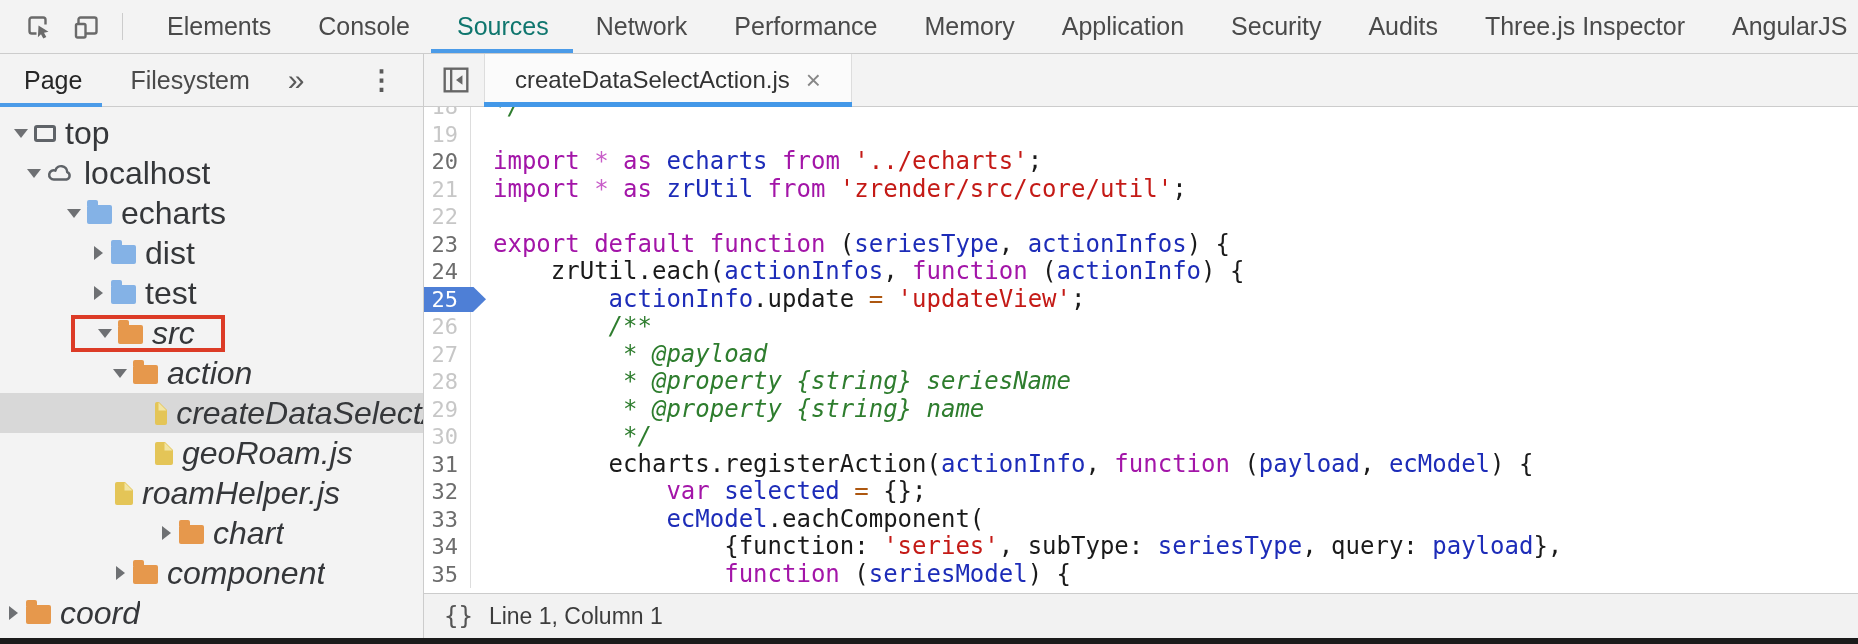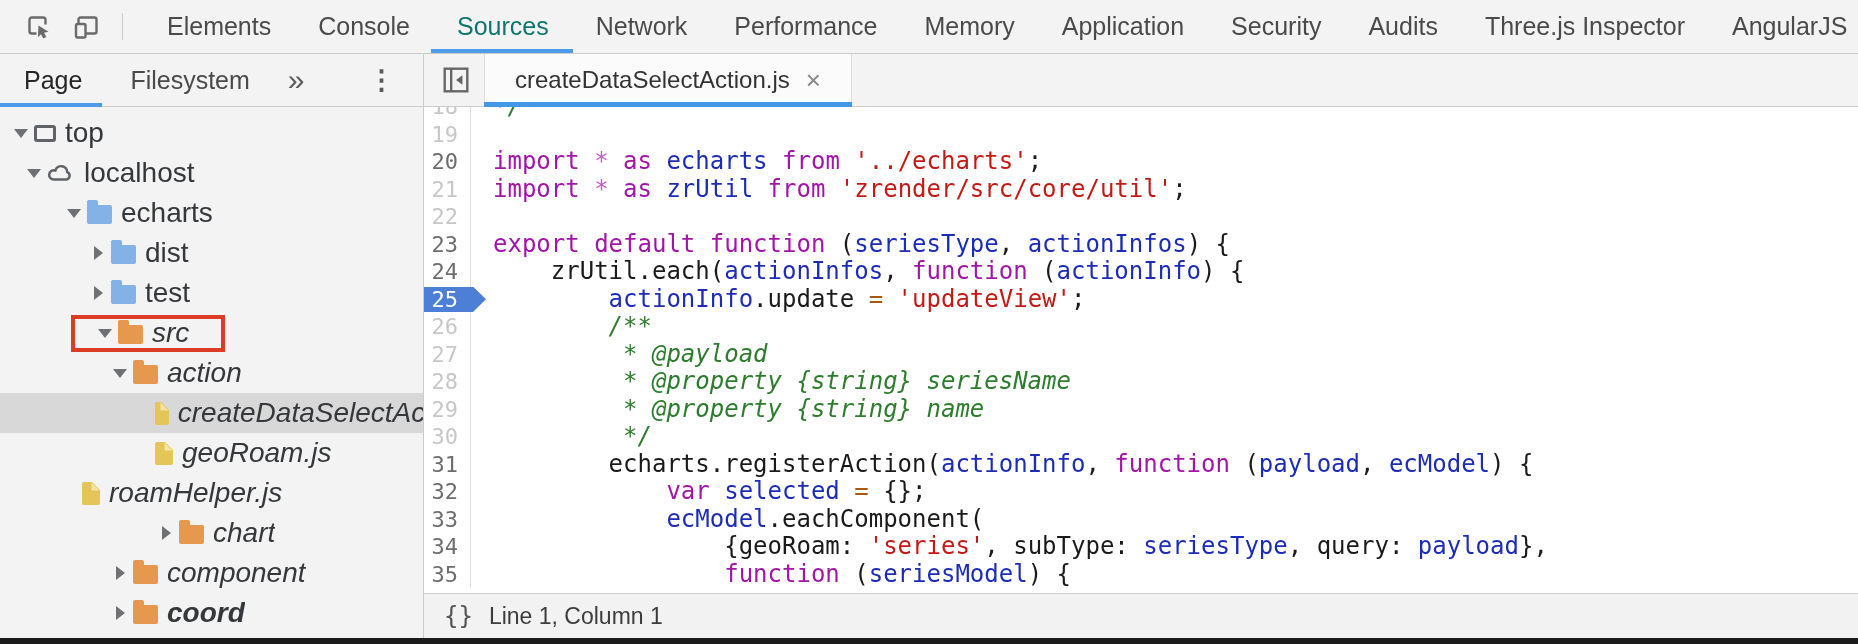--- a/index.html
+++ b/index.html
@@ -32,21 +32,21 @@
             color:#4a4a4a; padding:0 24px; cursor:pointer; }
   .sb-tab.active { color:#262626; }
   .sb-tab.active::after { content:""; position:absolute; left:0; right:4px;
             bottom:-1px; height:4px; background:#4b9be8; }
   .sb-more { display:flex; align-items:center; font-size:30px; color:#5a5a5a;
              padding:0 14px; cursor:pointer; }
   .sb-menu { margin-left:auto; display:flex; align-items:center; padding:0 28px;
              font-size:27px; color:#5a5a5a; cursor:pointer; font-weight:bold; }
   .tree { padding-top:6px; overflow:hidden; flex:1; }
   .row { position:relative; height:40px; display:flex; align-items:center;
-         font-size:28px; color:#35373a; cursor:pointer; white-space:nowrap; }
+         font-size:32px; color:#35373a; cursor:pointer; white-space:nowrap; }
   .row.selected { background:#d8d8d8; }
   .row .lbl { margin-left:9px; overflow:hidden; }
   .row .lbl.ital { font-style:italic; }
   .exp { width:26px; flex:0 0 26px; display:flex; justify-content:center; }
   .tri-open { width:0; height:0; border-left:7px solid transparent;
               border-right:7px solid transparent; border-top:9px solid #6e7073; }
   .tri-closed { width:0; height:0; border-top:7px solid transparent;
               border-bottom:7px solid transparent; border-left:9px solid #6e7073; }
   .i-frame { width:22px; height:17px; border:3px solid #5f6368; border-radius:3px; }
   .i-folder { position:relative; width:25px; height:19px; border-radius:2px; margin-top:3px; }
@@ -210,40 +210,40 @@
           <div class="row selected" style="padding-left: 129px;">
             <span class="exp"></span>
             <span class="i-file"></span>
             <span class="lbl ital">createDataSelectAction.js</span>
           </div>
           <div class="row" style="padding-left: 129px;">
             <span class="exp"></span>
             <span class="i-file"></span>
             <span class="lbl ital">geoRoam.js</span>
           </div>
-          <div class="row" style="padding-left: 56px;">
+          <div class="row" style="padding-left: 89px;">
             <span class="exp"></span>
             <span class="i-file"></span>
             <span class="lbl ital">roamHelper.js</span>
           </div>
           <div class="row" style="padding-left: 107px; margin-left: 46px;">
             <span class="exp">
               <span class="tri-closed"></span>
             </span>
             <span class="i-folder f-orange"></span>
             <span class="lbl ital">chart</span>
           </div>
           <div class="row" style="padding-left: 107px; text-align: center;">
             <span class="exp">
               <span class="tri-closed"></span>
             </span>
             <span class="i-folder f-orange"></span>
             <span class="lbl ital">component</span>
           </div>
-          <div class="row" style="padding-left: 107px; font-weight: bold;">
+          <div class="row" style="">
             <span class="exp">
               <span class="tri-closed"></span>
             </span>
             <span class="i-folder f-orange"></span>
             <span class="lbl ital">coord</span>
           </div>
         </div>
     </div>
 
     <div class="editor">
@@ -269,21 +269,21 @@
             <div class="cl"><span class="gut gdark"><span class="n">24</span></span><span class="ctext"><span class="p">    zrUtil.each(</span><span class="v">actionInfos</span><span class="p">, </span><span class="k">function</span><span class="p"> (</span><span class="v">actionInfo</span><span class="p">) {</span></span></div>
             <div class="cl"><span class="gut gbp"><span class="bp-tag"></span><span class="n">25</span></span><span class="ctext"><span class="p">        </span><span class="v">actionInfo</span><span class="p">.update </span><span class="o">=</span><span class="p"> </span><span class="s">'updateView'</span><span class="p">;</span></span></div>
             <div class="cl"><span class="gut glight"><span class="n">26</span></span><span class="ctext"><span class="c">        /**</span></span></div>
             <div class="cl"><span class="gut glight"><span class="n">27</span></span><span class="ctext"><span class="c">         * @payload</span></span></div>
             <div class="cl"><span class="gut glight"><span class="n">28</span></span><span class="ctext"><span class="c">         * @property {string} seriesName</span></span></div>
             <div class="cl"><span class="gut glight"><span class="n">29</span></span><span class="ctext"><span class="c">         * @property {string} name</span></span></div>
             <div class="cl"><span class="gut glight"><span class="n">30</span></span><span class="ctext"><span class="c">         */</span></span></div>
             <div class="cl"><span class="gut gdark"><span class="n">31</span></span><span class="ctext"><span class="p">        echarts.registerAction(</span><span class="v">actionInfo</span><span class="p">, </span><span class="k">function</span><span class="p"> (</span><span class="v">payload</span><span class="p">, </span><span class="v">ecModel</span><span class="p">) {</span></span></div>
             <div class="cl"><span class="gut gdark"><span class="n">32</span></span><span class="ctext"><span class="p">            </span><span class="k">var</span><span class="p"> </span><span class="v">selected</span><span class="p"> </span><span class="o">=</span><span class="p"> {};</span></span></div>
             <div class="cl"><span class="gut gdark"><span class="n">33</span></span><span class="ctext"><span class="p">            </span><span class="v">ecModel</span><span class="p">.eachComponent(</span></span></div>
-            <div class="cl"><span class="gut gdark"><span class="n">34</span></span><span class="ctext"><span class="p">                {geoRoam: </span><span class="s">'series'</span><span class="p">, subType: </span><span class="v">seriesType</span><span class="p">, query: </span><span class="v">payload</span><span class="p">},</span></span></div>
+            <div class="cl"><span class="gut gdark"><span class="n">34</span></span><span class="ctext"><span class="p">                {function: </span><span class="s">'series'</span><span class="p">, subType: </span><span class="v">seriesType</span><span class="p">, query: </span><span class="v">payload</span><span class="p">},</span></span></div>
             <div class="cl"><span class="gut gdark"><span class="n">35</span></span><span class="ctext"><span class="p">                </span><span class="k">function</span><span class="p"> (</span><span class="v">seriesModel</span><span class="p">) {</span></span></div>
           </div>
       </div>
       <div class="status">
         <span class="st-pp">{}</span>
         <span class="st-txt">Line 1, Column 1</span>
       </div>
     </div>
   </div>
 

